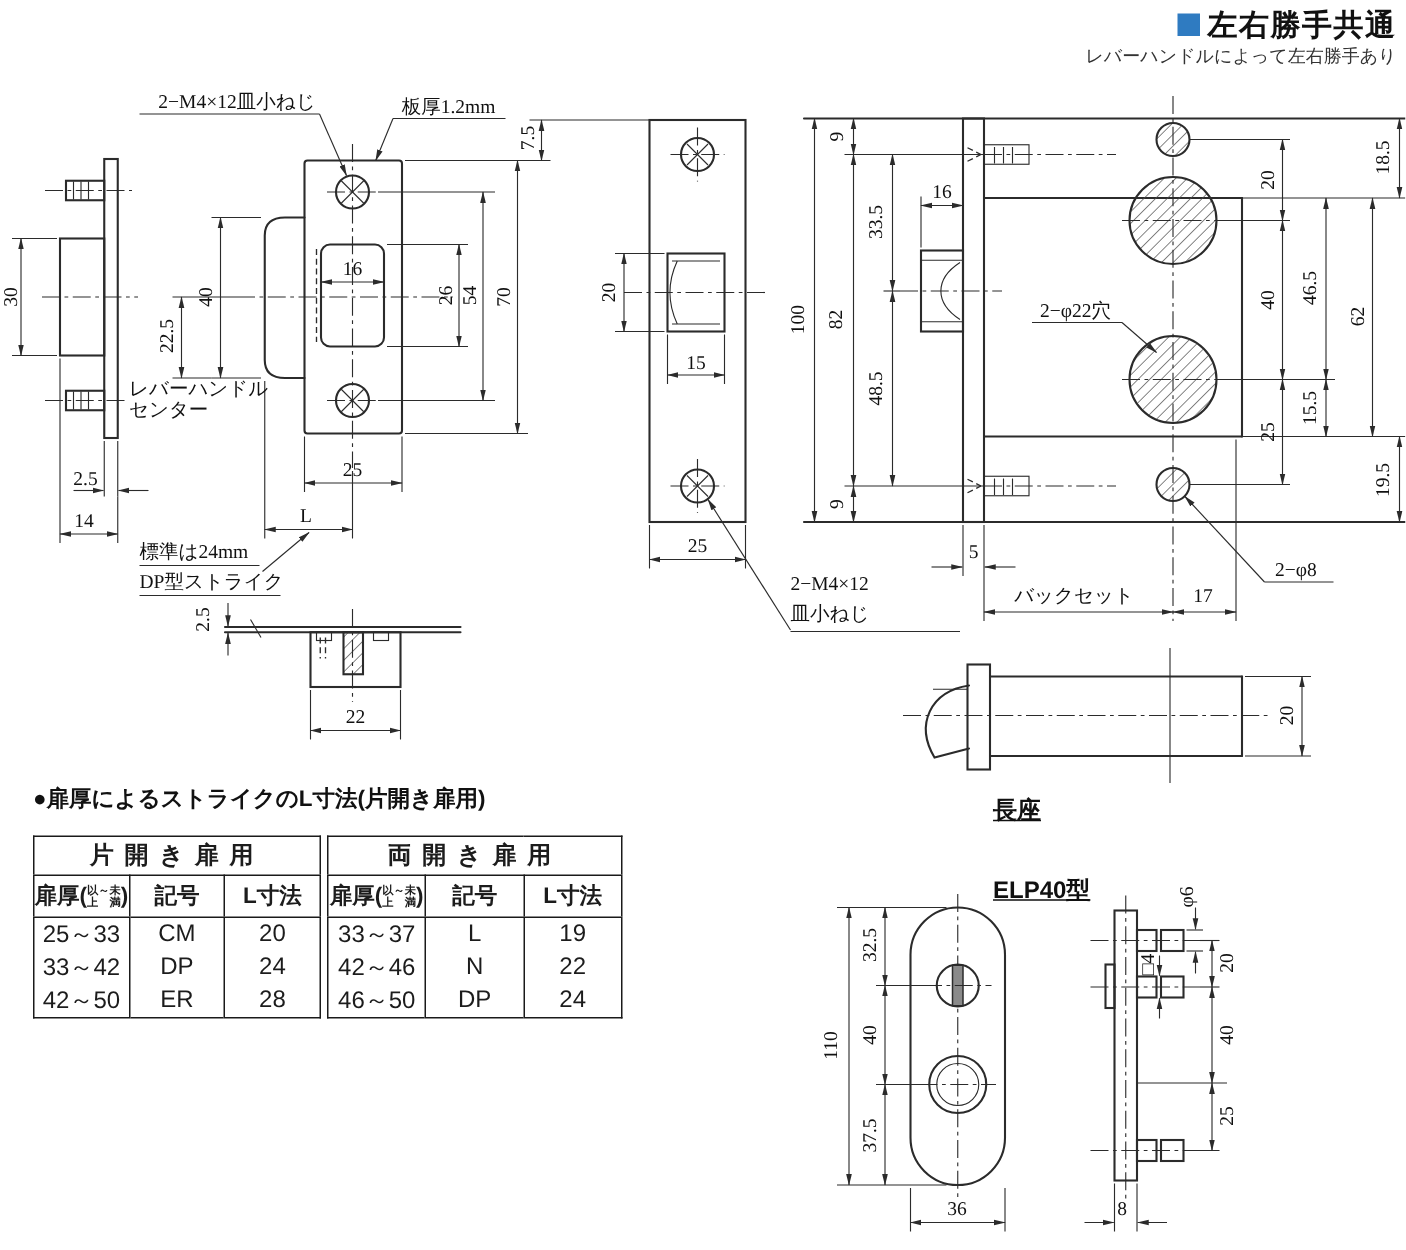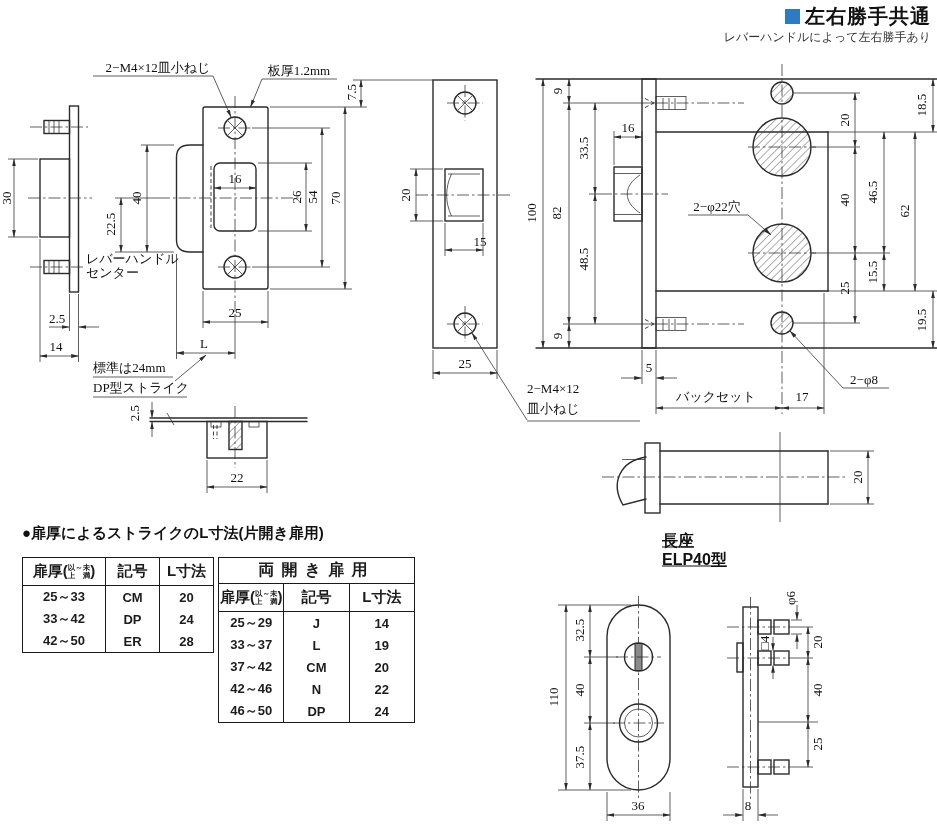--- a/index.html
+++ b/index.html
@@ -24,21 +24,21 @@
   #tbl-title{position:absolute;left:22px;top:533px;transform:translate(0,-50%);
              font:bold 15px "Liberation Sans","DejaVu Sans",sans-serif;white-space:nowrap;}
   table.spec{position:absolute;border-collapse:collapse;table-layout:fixed;
              font-family:"Liberation Sans","DejaVu Sans",sans-serif;color:#1c1c1c;
              border:1.7px solid #1a1a1a;}
   table.spec td{text-align:center;vertical-align:middle;padding:0;}
   table.spec td+td{border-left:1.1px solid #1a1a1a;}
   tr.cap-row td{font-weight:bold;font-size:16px;letter-spacing:.45em;height:25px;
                 border-bottom:1.7px solid #1a1a1a;}
   tr.hed-row td{font-weight:bold;font-size:15px;height:27px;border-bottom:1.7px solid #1a1a1a;}
-  tr.dat-row td{font-size:13px;height:22px;font-weight:bold;}
+  tr.dat-row td{font-size:16px;height:22px;}
   .sub-stack{display:inline-flex;flex-direction:column;vertical-align:middle;
              font-size:7.5px;font-weight:bold;line-height:1.05;}
   #t1{left:22px;top:557px;width:192px;}
   #t2{left:218px;top:557px;width:197px;}
   #t1 td:nth-child(1){width:82px;} #t1 td:nth-child(2){width:53px;}
   #t2 td:nth-child(1){width:93px;} #t2 td:nth-child(2){width:50px;}
 </style>
 </head>
 <body>
 
@@ -340,21 +340,21 @@
 <span class="lbl v" style="left:111px;top:224px">22.5</span>
 <span class="lbl" style="left:235px;top:313px">25</span>
 <span class="lbl" style="left:204px;top:344px">L</span>
 <span class="lbl lft" style="left:93px;top:368px">標準は24mm</span>
 <span class="lbl lft" style="left:93px;top:388px">DP型ストライク</span>
 
 <span class="lbl v" style="left:135px;top:413px">2.5</span>
 <span class="lbl" style="left:237px;top:478px">22</span>
 
 <span class="lbl v" style="left:406px;top:195px">20</span>
-<span class="lbl" style="left:480px;top:242px">15</span>
+<span class="lbl" style="left:464px;top:242px">15</span>
 <span class="lbl" style="left:465px;top:364px">25</span>
 <span class="lbl lft" style="left:527px;top:389px">2−M4×12</span>
 <span class="lbl lft" style="left:527px;top:409px">皿小ねじ</span>
 
 <span class="lbl v" style="left:558px;top:91px">9</span>
 <span class="lbl v" style="left:532px;top:213px">100</span>
 <span class="lbl v" style="left:557px;top:213px">82</span>
 <span class="lbl v" style="left:558px;top:336px">9</span>
 <span class="lbl v" style="left:584px;top:148px">33.5</span>
 <span class="lbl v" style="left:584px;top:259px">48.5</span>
@@ -369,37 +369,40 @@
 <span class="lbl v" style="left:873px;top:192px">46.5</span>
 <span class="lbl v" style="left:873px;top:272px">15.5</span>
 <span class="lbl v" style="left:905px;top:211px">62</span>
 <span class="lbl v" style="left:922px;top:320px">19.5</span>
 <span class="lbl" style="left:717px;top:207px">2−φ22穴</span>
 <span class="lbl" style="left:864px;top:380px">2−φ8</span>
 
 <span class="lbl v" style="left:858px;top:477px">20</span>
 
 <span class="lbl lft cap" style="left:662px;top:541px">長座</span>
-<span class="lbl lft cap" style="left:662px;top:560px">ELP40型</span>
+<span class="lbl lft cap" style="left:662px;top:594px">ELP40型</span>
 <span class="lbl v" style="left:554px;top:697px">110</span>
 <span class="lbl v" style="left:580px;top:630px">32.5</span>
 <span class="lbl v" style="left:580px;top:690px">40</span>
 <span class="lbl v" style="left:580px;top:757px">37.5</span>
 <span class="lbl" style="left:638px;top:806px">36</span>
 <span class="lbl v" style="left:791px;top:598px">φ6</span>
 <span class="lbl v" style="left:765px;top:643px">□4</span>
 <span class="lbl v" style="left:818px;top:642px">20</span>
 <span class="lbl v" style="left:818px;top:690px">40</span>
 <span class="lbl v" style="left:818px;top:744px">25</span>
 <span class="lbl" style="left:748px;top:806px">8</span>
 
 <div id="tbl-title">●扉厚によるストライクのL寸法(片開き扉用)</div>
 
 <table id="t1" class="spec">
   <tbody>
+        <tr class="cap-row">
+    <td colspan="3">片開き扉用</td>
+  </tr>
   <tr class="hed-row">
     <td><span>扉厚(</span><span class="sub-stack">
               <span>以～未</span>
               <span>上　満</span>
             </span><span>)</span></td>
     <td>記号</td>
     <td>L寸法</td>
   </tr>
   <tr class="dat-row">
     <td>25～33</td>
@@ -426,35 +429,25 @@
   </tr>
   <tr class="hed-row">
     <td><span>扉厚(</span><span class="sub-stack">
               <span>以～未</span>
               <span>上　満</span>
             </span><span>)</span></td>
     <td>記号</td>
     <td>L寸法</td>
   </tr>
   <tr class="dat-row">
-    <td>25～29</td>
-    <td>J</td>
-    <td>14</td>
-  </tr>
-  <tr class="dat-row">
     <td>33～37</td>
     <td>L</td>
     <td>19</td>
   </tr>
   <tr class="dat-row">
-    <td>37～42</td>
-    <td>CM</td>
-    <td>20</td>
-  </tr>
-  <tr class="dat-row">
     <td>42～46</td>
     <td>N</td>
     <td>22</td>
   </tr>
   <tr class="dat-row">
     <td>46～50</td>
     <td>DP</td>
     <td>24</td>
   </tr>
 </tbody>

